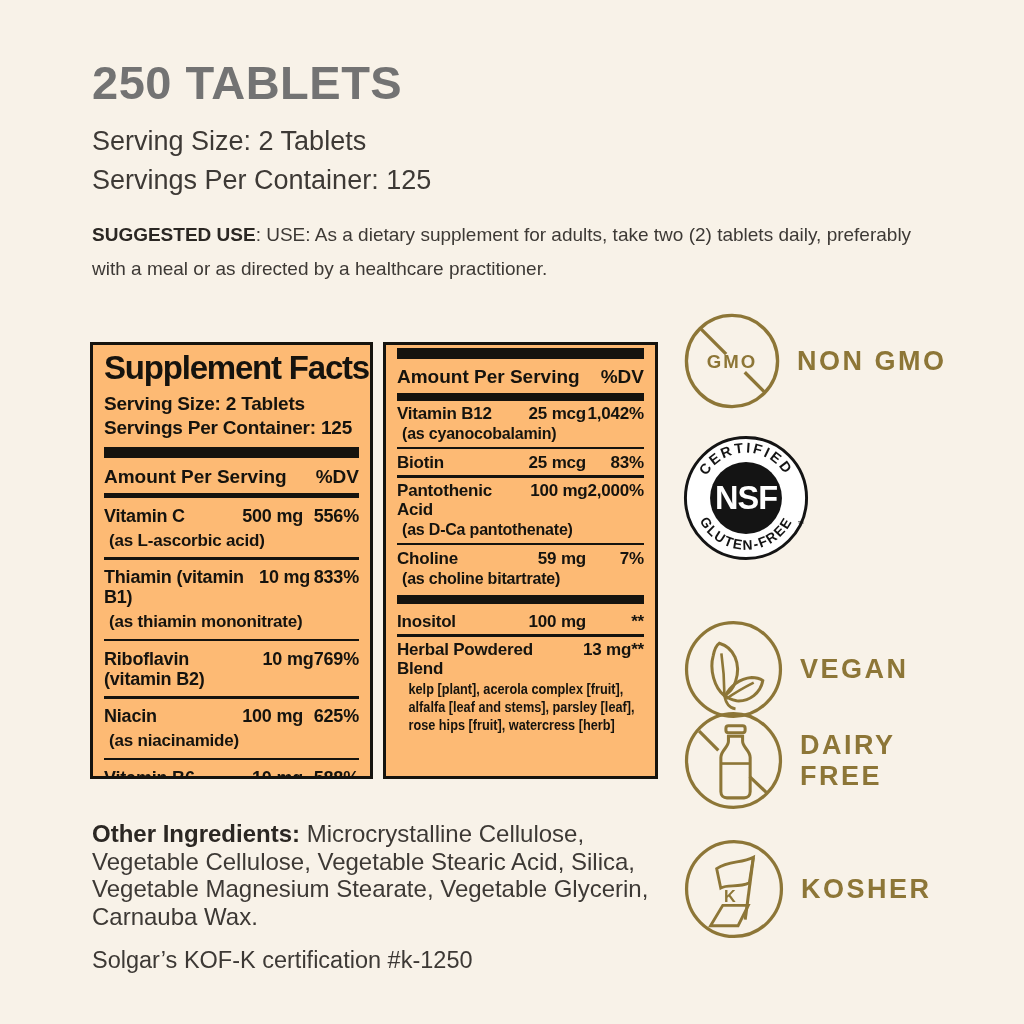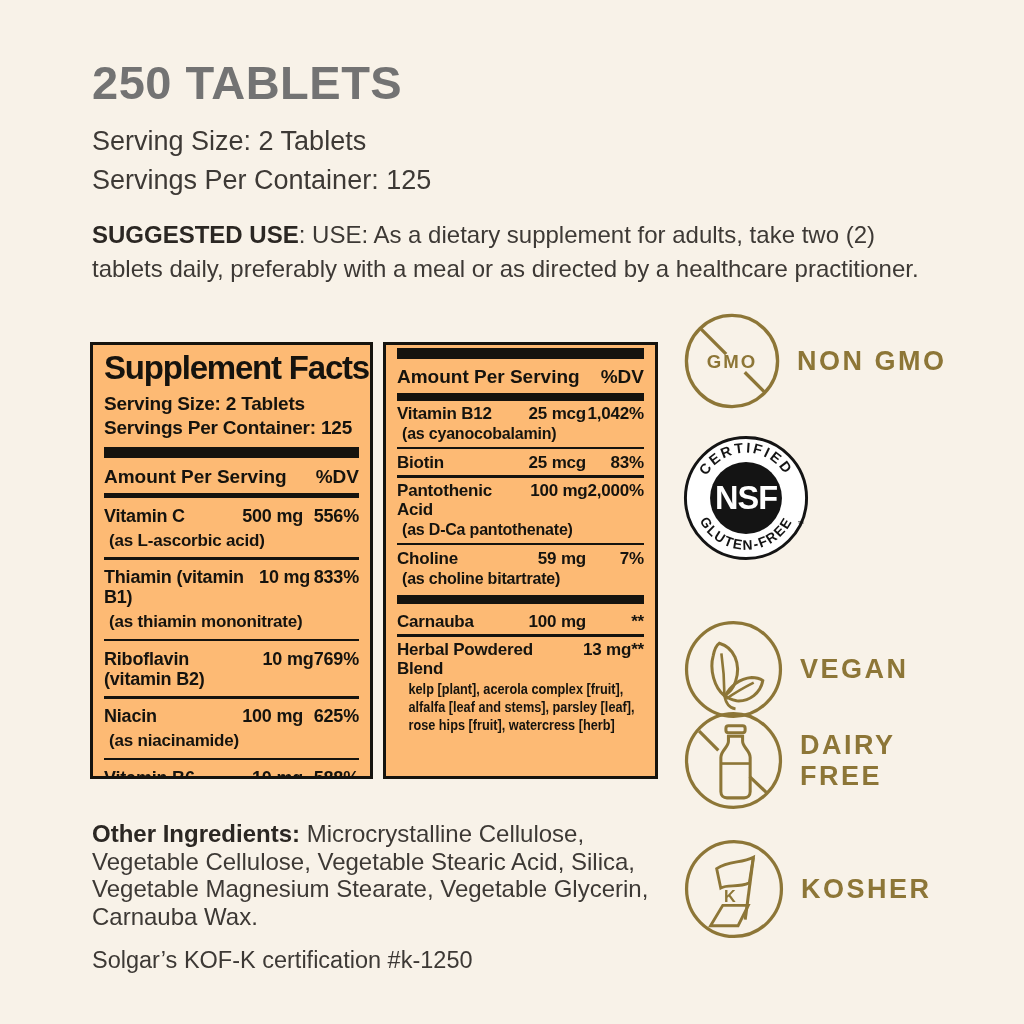--- a/index.html
+++ b/index.html
@@ -4,21 +4,21 @@
 <style>
   html,body{margin:0;padding:0;}
   #canvas{position:relative;width:1024px;height:1024px;background:#f8f2e8;
           font-family:"Liberation Sans",sans-serif;overflow:hidden;}
 
   
   .h1{position:absolute;left:92px;top:55px;font-size:47px;font-weight:800;
       letter-spacing:.5px;color:#737373;}
   .serv1{position:absolute;left:92px;top:126px;font-size:27px;color:#3d3935;}
   .serv2{position:absolute;left:92px;top:165px;font-size:27px;color:#3d3935;}
-  .suggested{position:absolute;left:92px;top:218px;width:858px;font-size:24px;
+  .suggested{position:absolute;left:92px;top:218px;width:858px;font-size:19px;
       line-height:34px;color:#3d3935;}
   .suggested b{color:#2b2723;font-weight:800;}
 
   
   .fp{position:absolute;top:342px;height:437px;background:#fdba74;
       border:3px solid #15130e;box-sizing:border-box;color:#15130e;
       overflow:hidden;}
   #fp-left{left:90px;width:283px;padding:4px 11px 4px;}
   #fp-right{left:383px;width:275px;padding:2px 11px 4px;}
   .sf-title{font-size:33px;line-height:34px;font-weight:800;letter-spacing:-1.2px;
@@ -181,21 +181,21 @@
         <span class="namt">59 mg</span>
         <span class="ndv">7%</span>
       </div>
       <div class="nsub">(as choline bitartrate)</div>
     </div>
 
     <div class="bar-mid"></div>
 
     <div class="nrow">
       <div class="nmain">
-        <span class="nname">Carnauba</span>
+        <span class="nname">Inositol</span>
         <span class="namt">100 mg</span>
         <span class="ndv">**</span>
       </div>
     </div>
     <div class="rule"></div>
 
     <div class="nrow">
       <div class="nmain">
         <span>Herbal Powdered Blend</span>
         <span class="blend-amt">13 mg</span>

